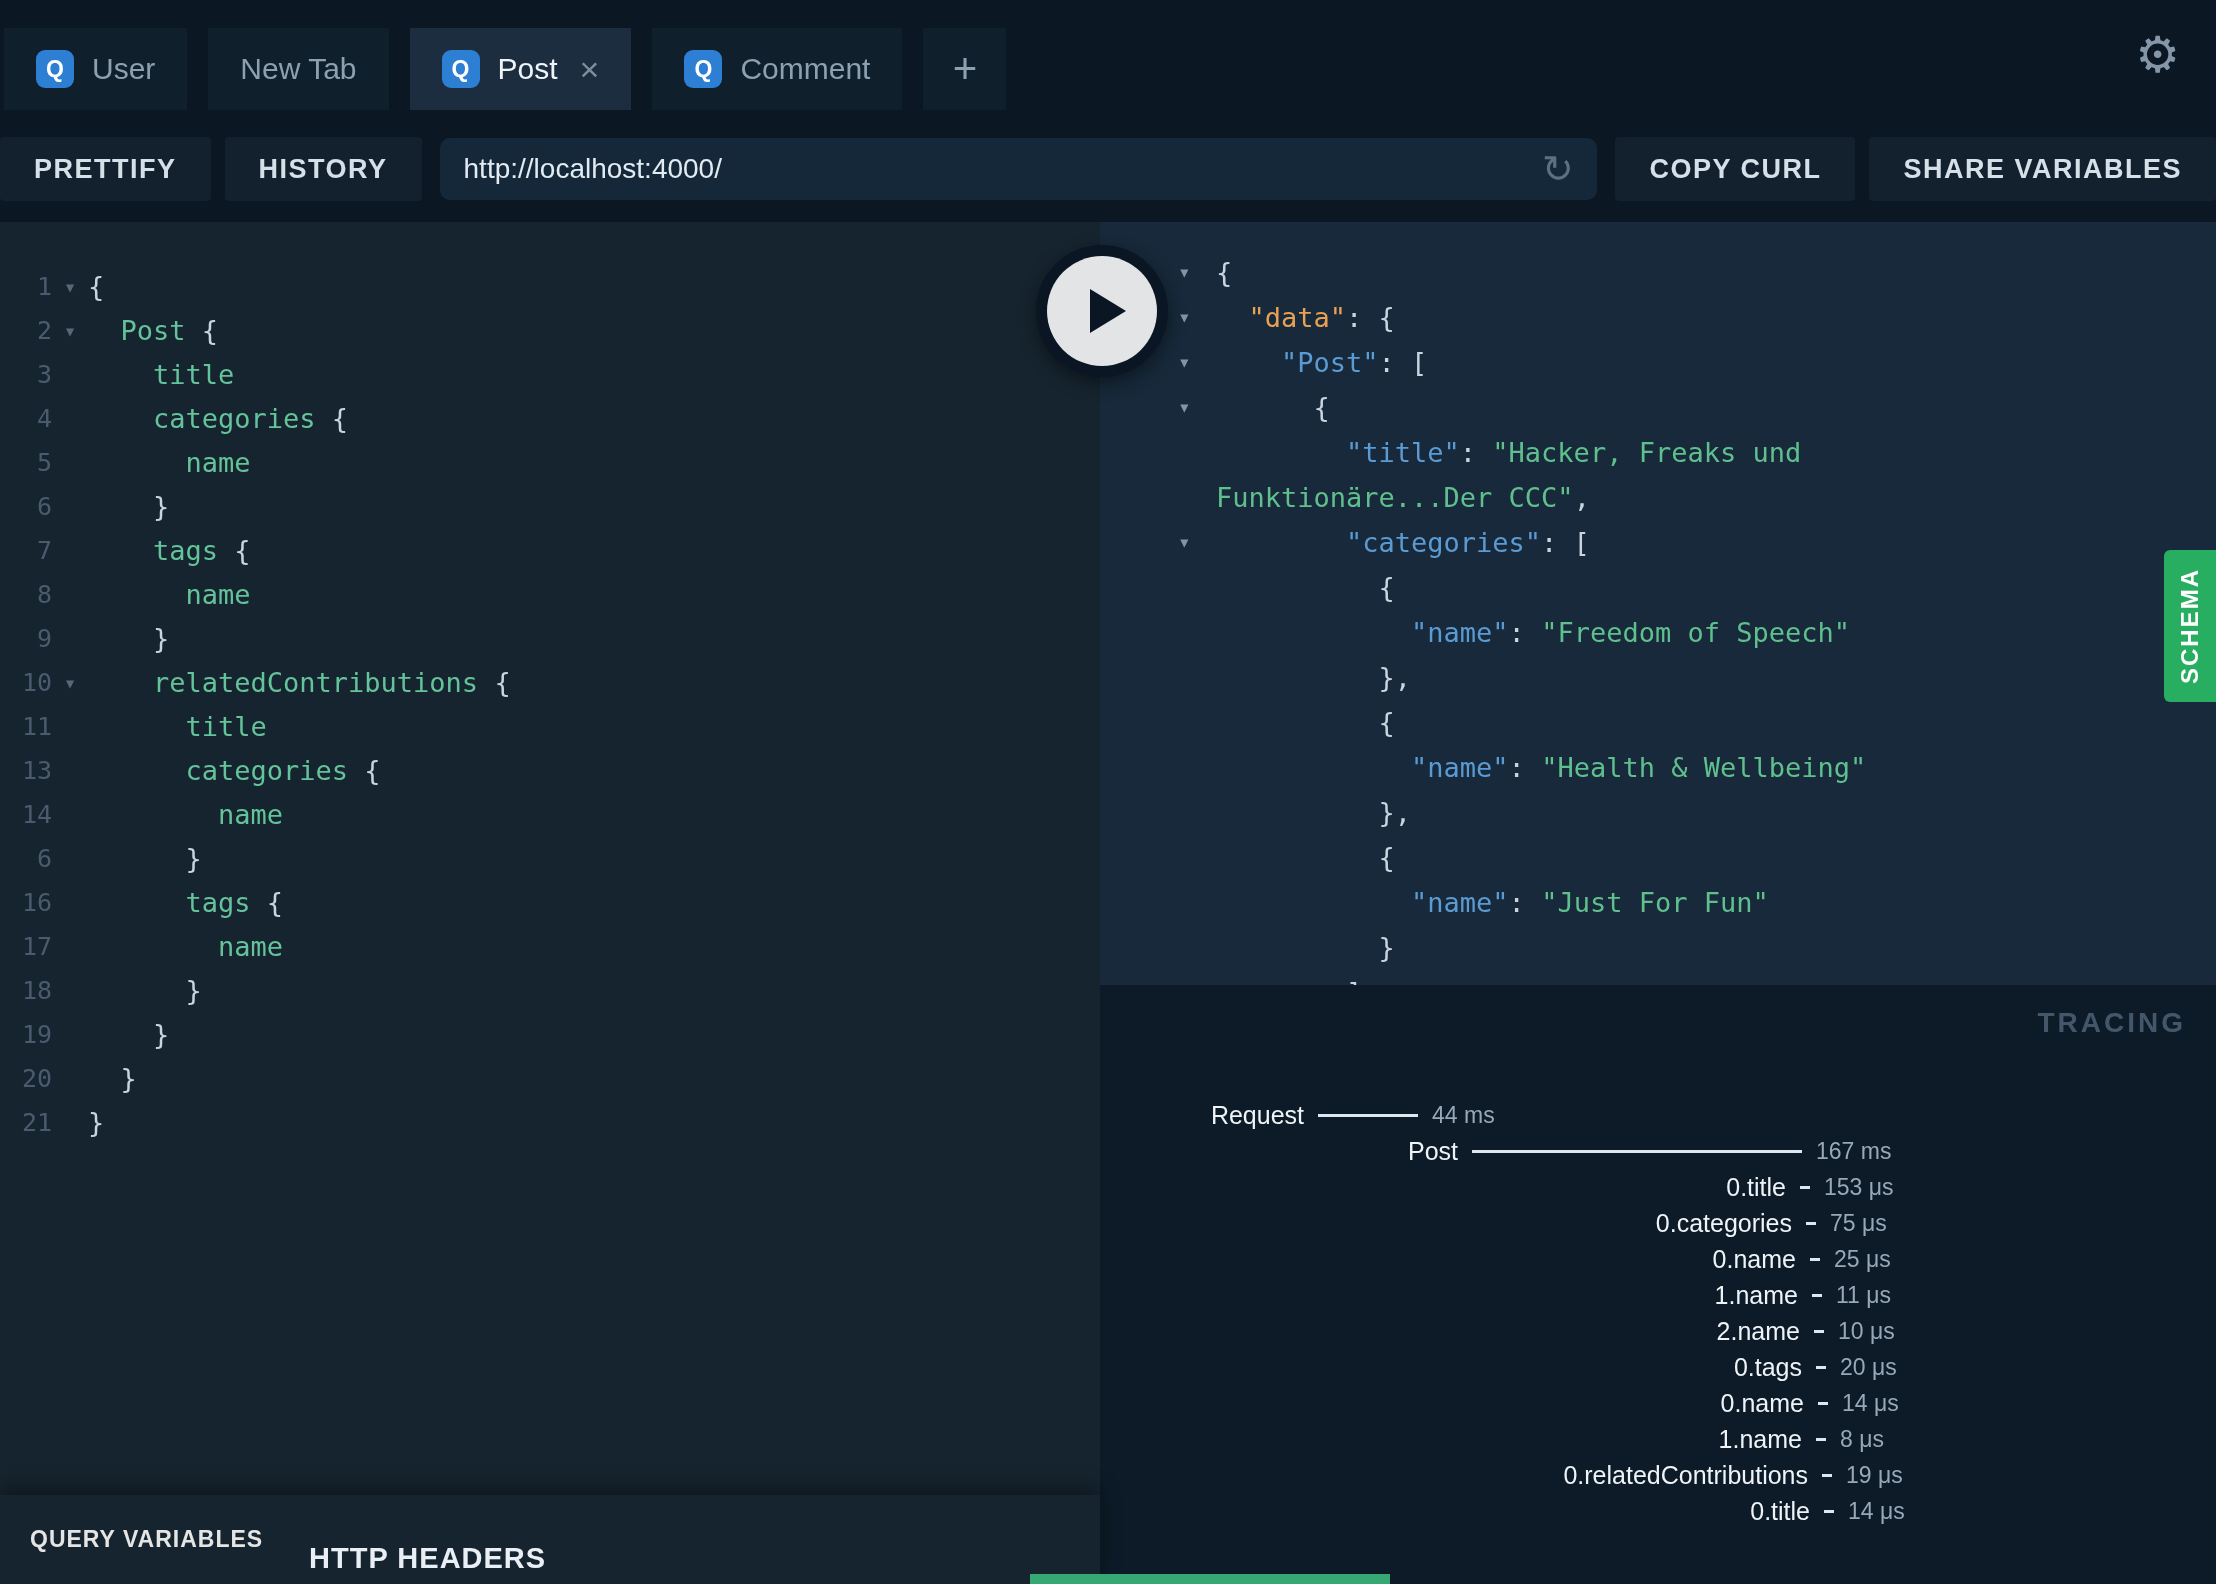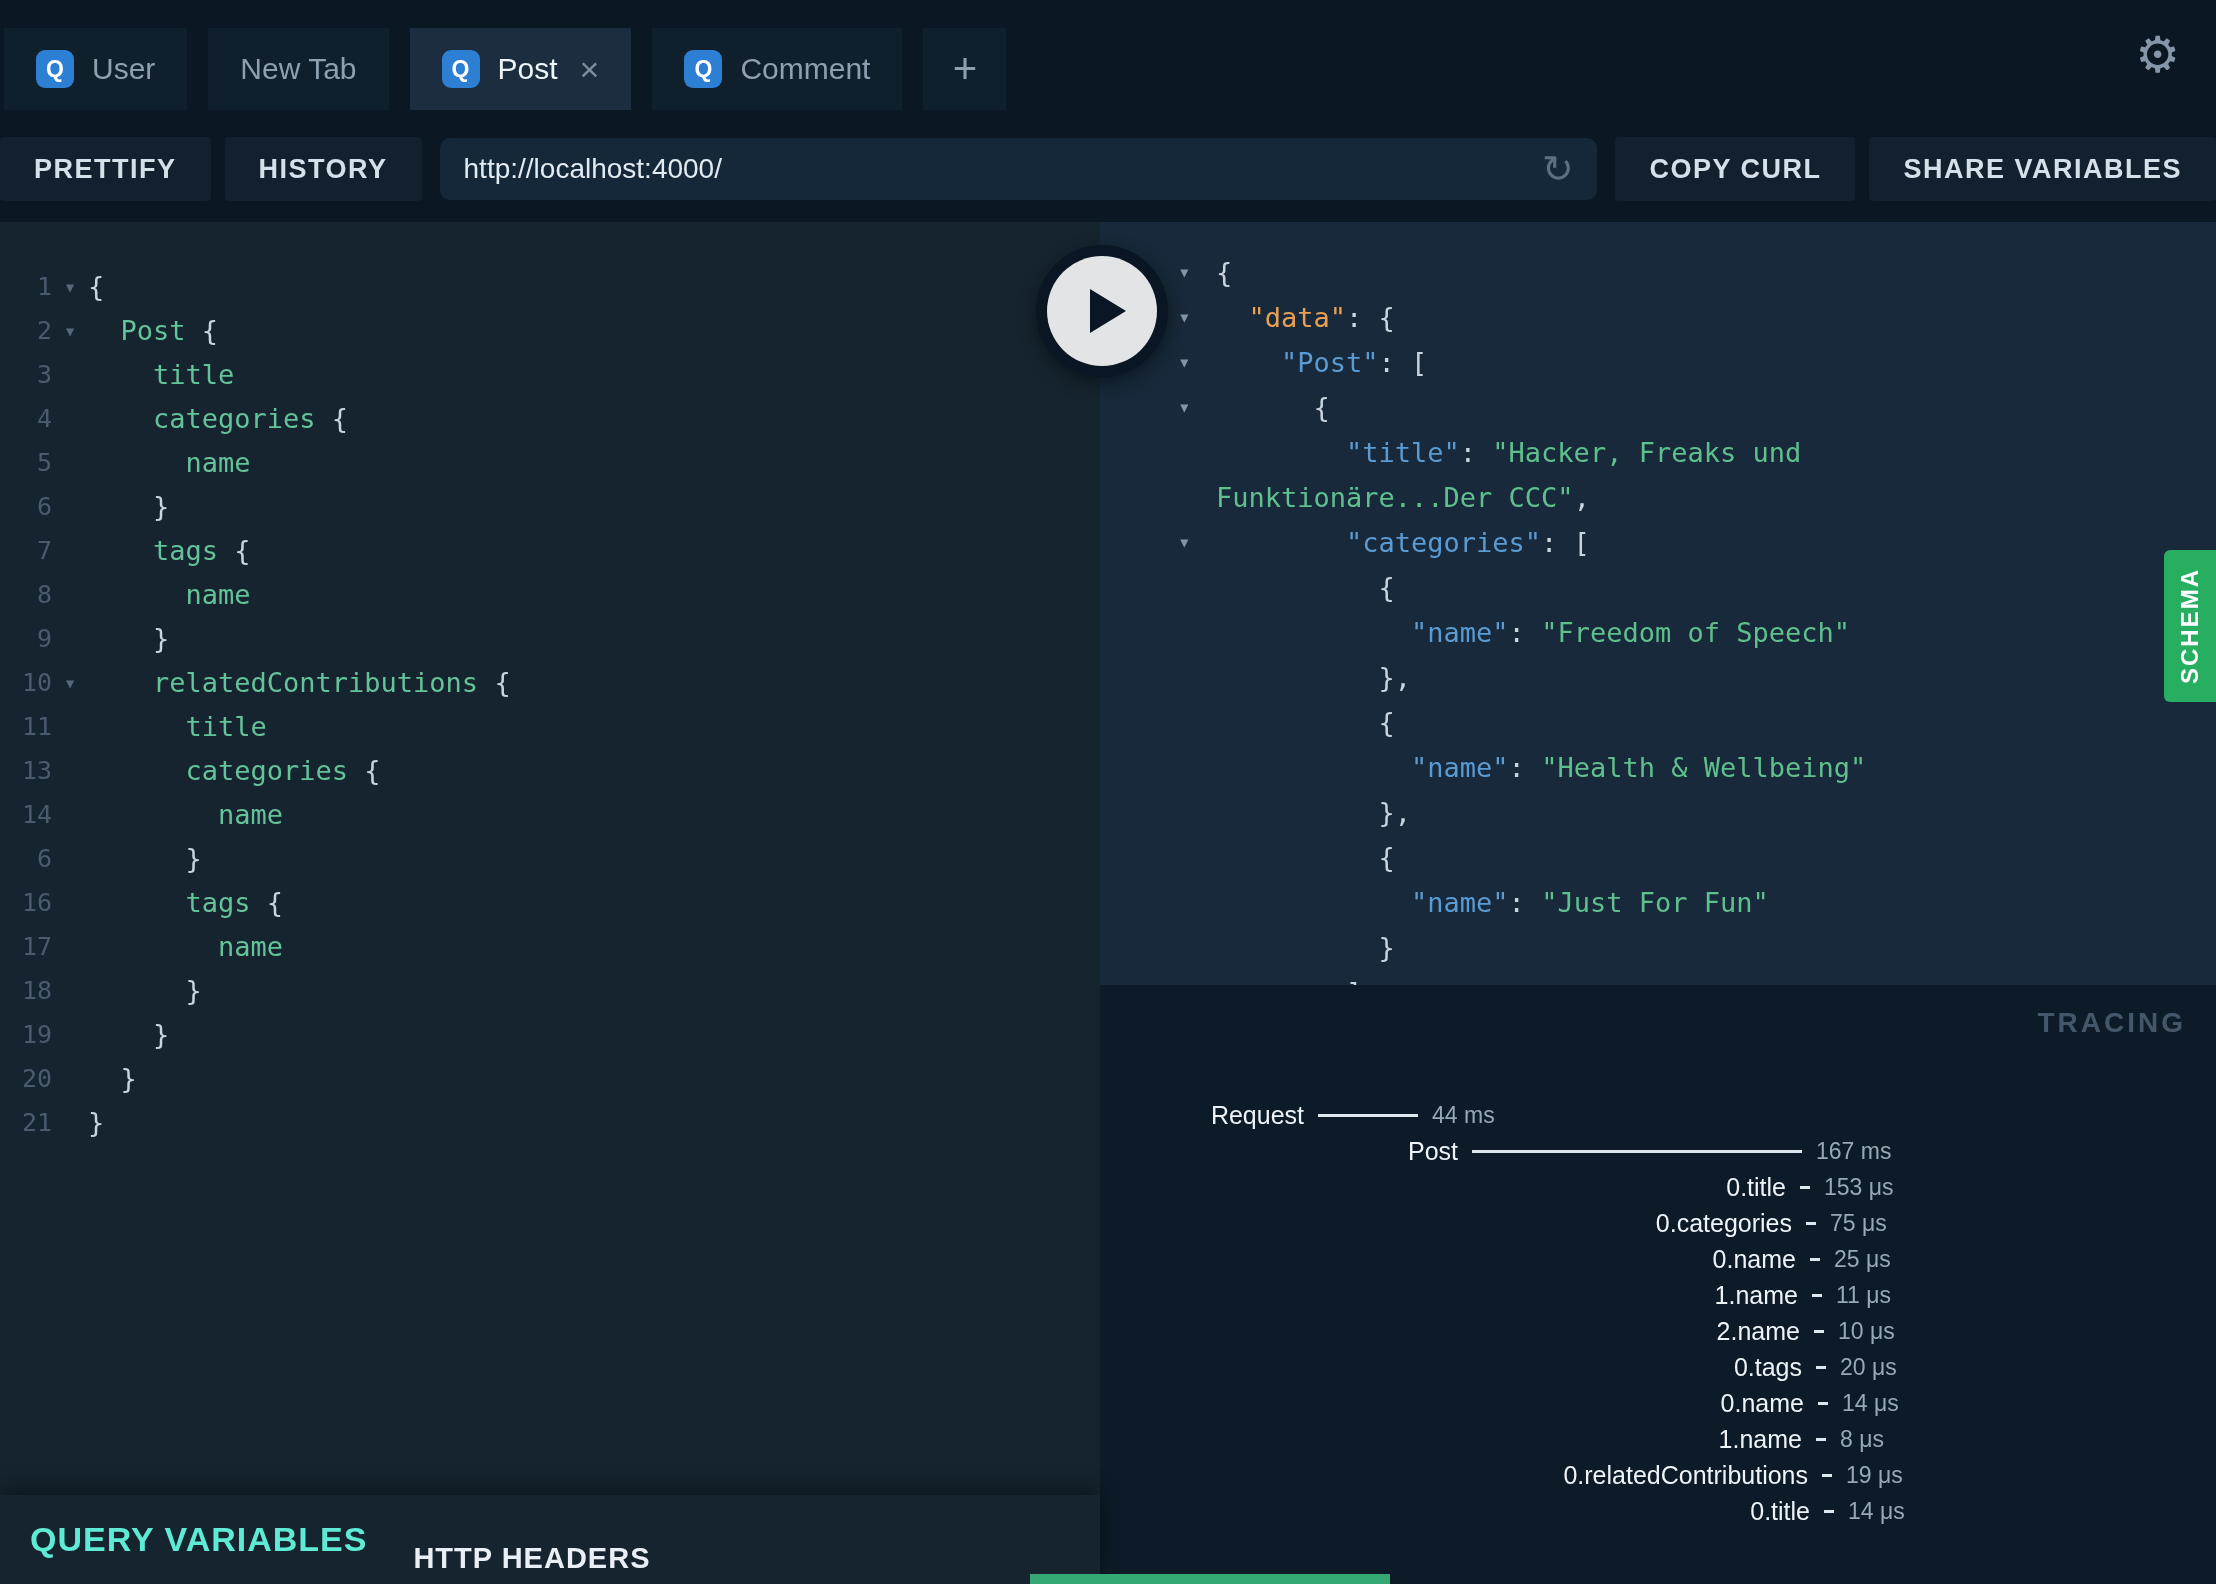--- a/index.html
+++ b/index.html
@@ -80,21 +80,21 @@
     font-size:28px; font-weight:bold; letter-spacing:3px; cursor:pointer; }
   .tracing-rows { position:absolute; left:0; right:0; top:112px; }
   .trow { height:36px; display:flex; align-items:center; justify-content:flex-end; }
   .tlabel { color:#eef3f7; font-size:25px; white-space:nowrap; }
   .tbar { height:3px; background:#dfe7ee; margin:0 14px; flex:none; }
   .ttime { width:120px; color:#97a8b6; font-size:23px; text-align:left; flex:none; }
   
   .var-bar { position:absolute; left:0; bottom:0; width:1100px; height:89px;
     background:#16242f; box-shadow:0 -8px 18px rgba(0,0,0,0.35);
     display:flex; align-items:center; padding-left:30px; gap:46px; z-index:4; }
-  .qv { color:#5eead4; font-size:34px; font-weight:bold; letter-spacing:1px; cursor:pointer; }
+  .qv { color:#e5e5e5; font-size:23px; font-weight:bold; letter-spacing:1px; cursor:pointer; }
   .hh { color:#e9eff5; font-size:29px; font-weight:bold; letter-spacing:1px; cursor:pointer;margin-top:37px; }
   
   .partial-green { position:absolute; left:1030px; top:1574px; width:360px; height:10px;
     background:#35a873; z-index:7; }
 </style>
 </head>
 <body>
 
 <div class="app">
 

